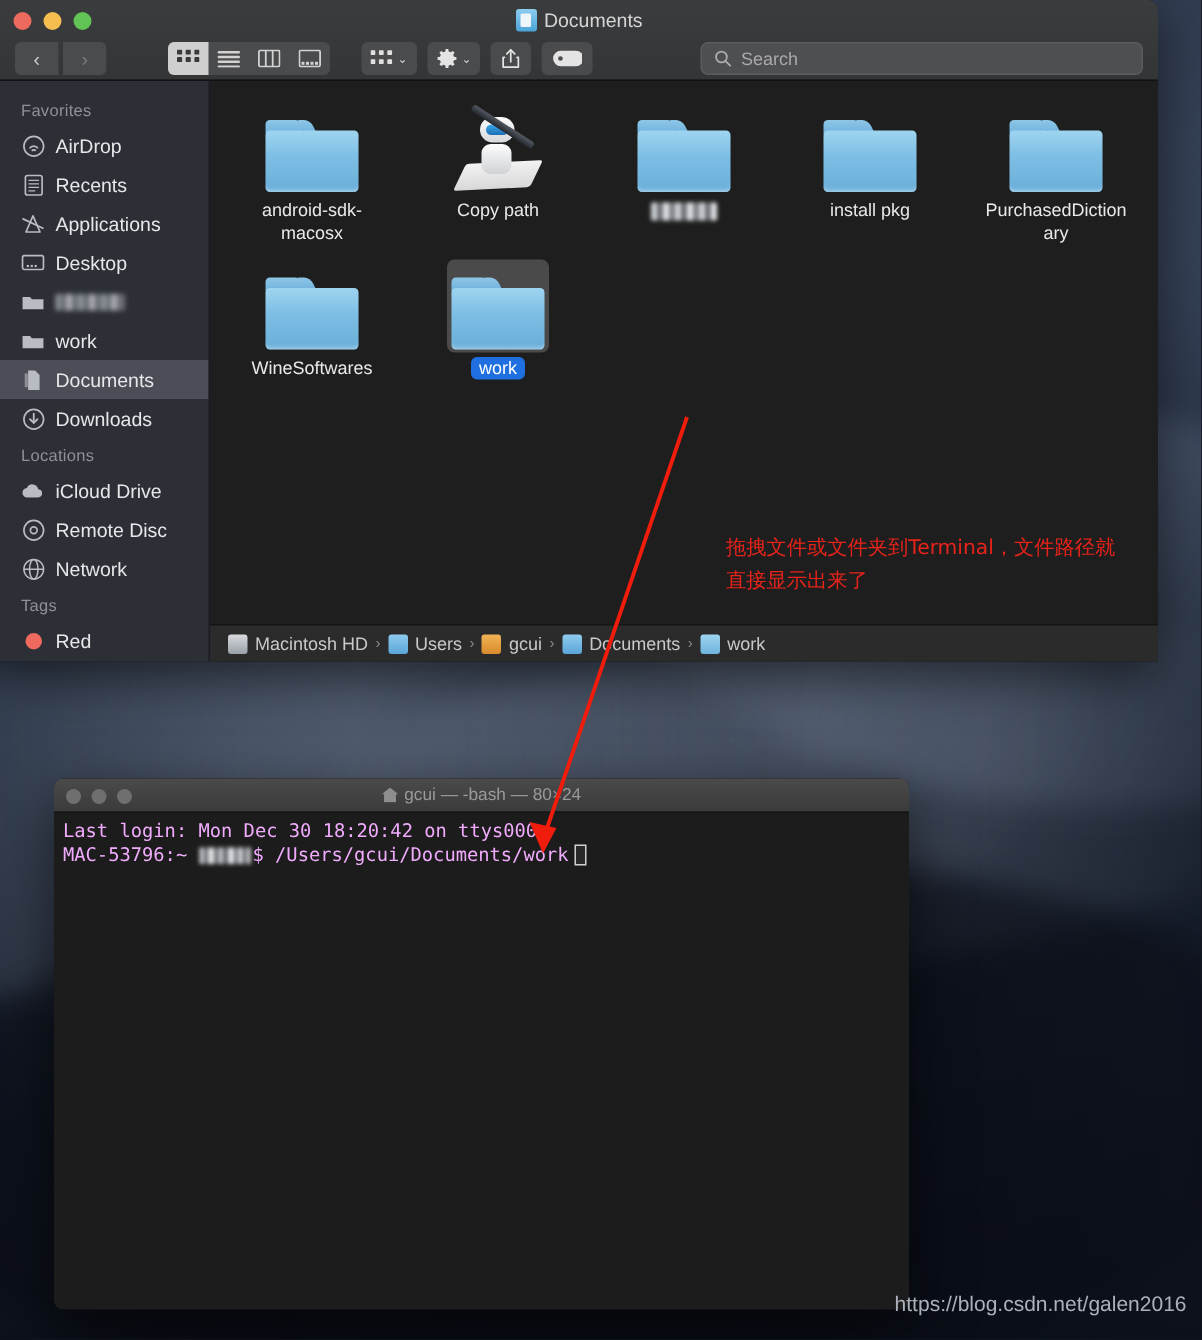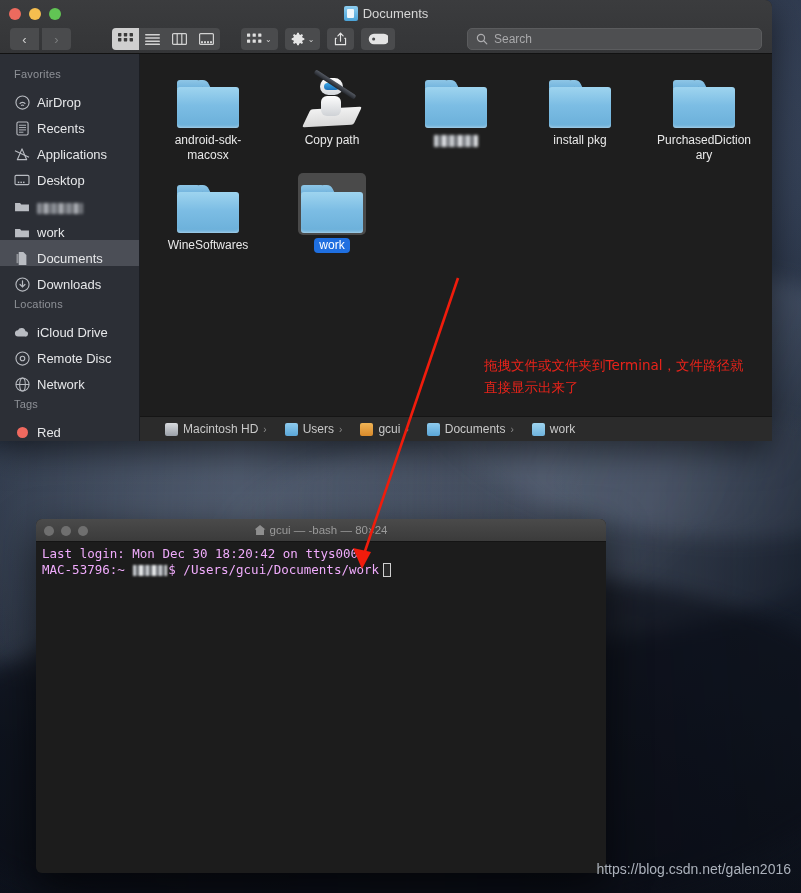--- a/index.html
+++ b/index.html
@@ -123,21 +123,21 @@
 
   
   .sidebar {
     width: 140px; background: #2c2f36; padding-top: 8px;
     border-right: 1px solid #1b1d22; flex: none; overflow: hidden;
   }
   .sb-head {
     font-size: 11px; color: #8e9197; padding: 6px 0 4px 14px; letter-spacing: .2px;
   }
   .sb-item {
-    display: flex; align-items: flex-end; gap: 7px;
+    display: flex; align-items: center; gap: 7px;
     height: 26px; padding-left: 14px; font-size: 13px; color: #e6e7e9;
   }
   .sb-item.sel { background: #4b4e56; }
   .sb-ico { width: 16px; height: 16px; flex: none; color: #b9bcc2; display: flex; align-items: center; justify-content: center; }
   .blurtxt {
     display: inline-block; height: 11px; width: 46px;
     background: repeating-linear-gradient(90deg,#9fa3aa 0 4px,#6d7076 4px 7px,#c3c6cb 7px 11px,#74777d 11px 15px);
     filter: blur(1.6px); border-radius: 1px; opacity: .85;
   }
   .dot-red { width: 11px; height: 11px; border-radius: 50%; background: #f0695f; }
@@ -208,21 +208,21 @@
     transform: rotate(33deg); border-radius: 2px;
   }
 
   
   .pathbar {
     position: absolute; left: 0; right: 0; bottom: 0; height: 25px;
     background: #2b2b2b; border-top: 1px solid #151515;
     display: flex; align-items: center; padding-left: 12px; gap: 5px;
     font-size: 12px; color: #c9c9c9;
   }
-  .pcrumb { display: flex; align-items: center; gap: 5px; margin-left: 13px; }
+  .pcrumb { display: flex; align-items: center; gap: 5px; }
   .psep { color: #8a8a8a; font-size: 10px; }
   .mini { width: 13px; height: 13px; border-radius: 2px; flex: none; }
   .mini.hd { background: linear-gradient(180deg,#d8dade,#9aa0a8); }
   .mini.users { background: linear-gradient(180deg,#8ecbee,#5aa6d8); }
   .mini.home { background: linear-gradient(180deg,#f0b455,#d98a2b); }
   .mini.docs { background: linear-gradient(180deg,#8ecbee,#5aa6d8); }
   .mini.work { background: linear-gradient(180deg,#9ed4ef,#6fb3dd); }
 
   
   .anno {

